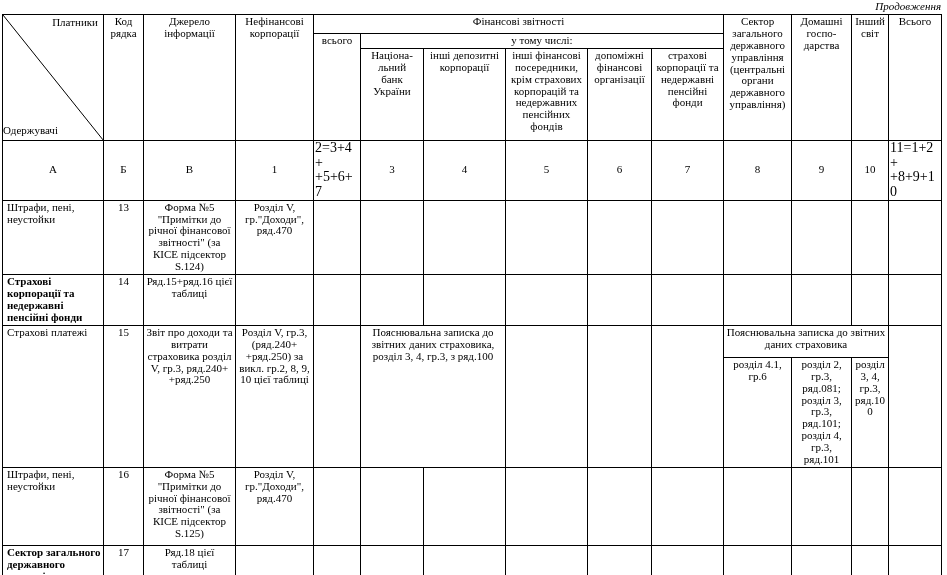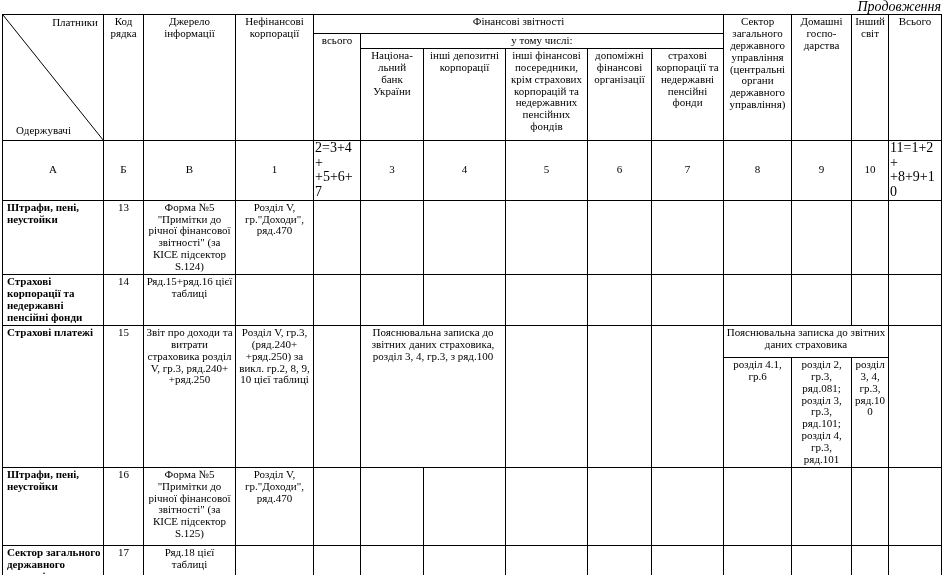--- a/index.html
+++ b/index.html
@@ -3,47 +3,47 @@
 <meta charset="utf-8">
 <style>
   html,body{margin:0;padding:0;}
   body{
     width:947px;height:575px;background:#ffffff;color:#000;
     font-family:"Liberation Serif","DejaVu Serif",serif;
     position:relative;overflow:hidden;
   }
   .cont-label{
     position:absolute;top:0px;right:6px;
-    font-style:italic;font-size:14px;line-height:13px;
+    font-style:italic;font-size:11px;line-height:13px;
   }
   table.report{
     position:absolute;left:2px;top:14px;
     width:939px;border-collapse:collapse;table-layout:fixed;
     border:1px solid #000;
   }
   td{
     border:1px solid #000;
     font-size:11px;line-height:1.08;
     vertical-align:top;text-align:center;
     padding:1px 2px;
     white-space:pre-line;
     word-wrap:break-word;
   }
   tr.h1{height:19px;} tr.h2{height:13px;} tr.h3{height:92px;}
   tr.idx{height:27px;} tr.r13{height:74px;} tr.r14{height:51px;}
   tr.r15a{height:32px;} tr.r15b{height:108px;} tr.r16{height:78px;}
   tr.r17{height:44px;}
   tr.idx td{vertical-align:middle;padding:0 1px;}
   td.formula{font-size:14px;text-align:left;line-height:1.05;}
-  td.lbl{text-align:left;padding-left:4px;font-weight:bold;}
+  td.lbl{text-align:left;padding-left:4px;}
   td.bold{font-weight:bold;}
   td.corner{position:relative;padding:0;overflow:hidden;}
   .corner svg{position:absolute;left:0;top:0;width:100%;height:100%;display:block;}
   .corner .payers{position:absolute;top:2px;right:5px;font-size:11px;}
-  .corner .recipients{position:absolute;bottom:3px;left:13px;font-size:11px;}
+  .corner .recipients{position:absolute;bottom:3px;left:0;font-size:11px;}
   tr.r17 td{border-bottom:2px solid #000;}
   table.report{border-bottom:2px solid #000;}
 </style>
 </head>
 <body>
 
 <div class="cont-label">Продовження</div>
 
 <table class="report">
   <colgroup>

